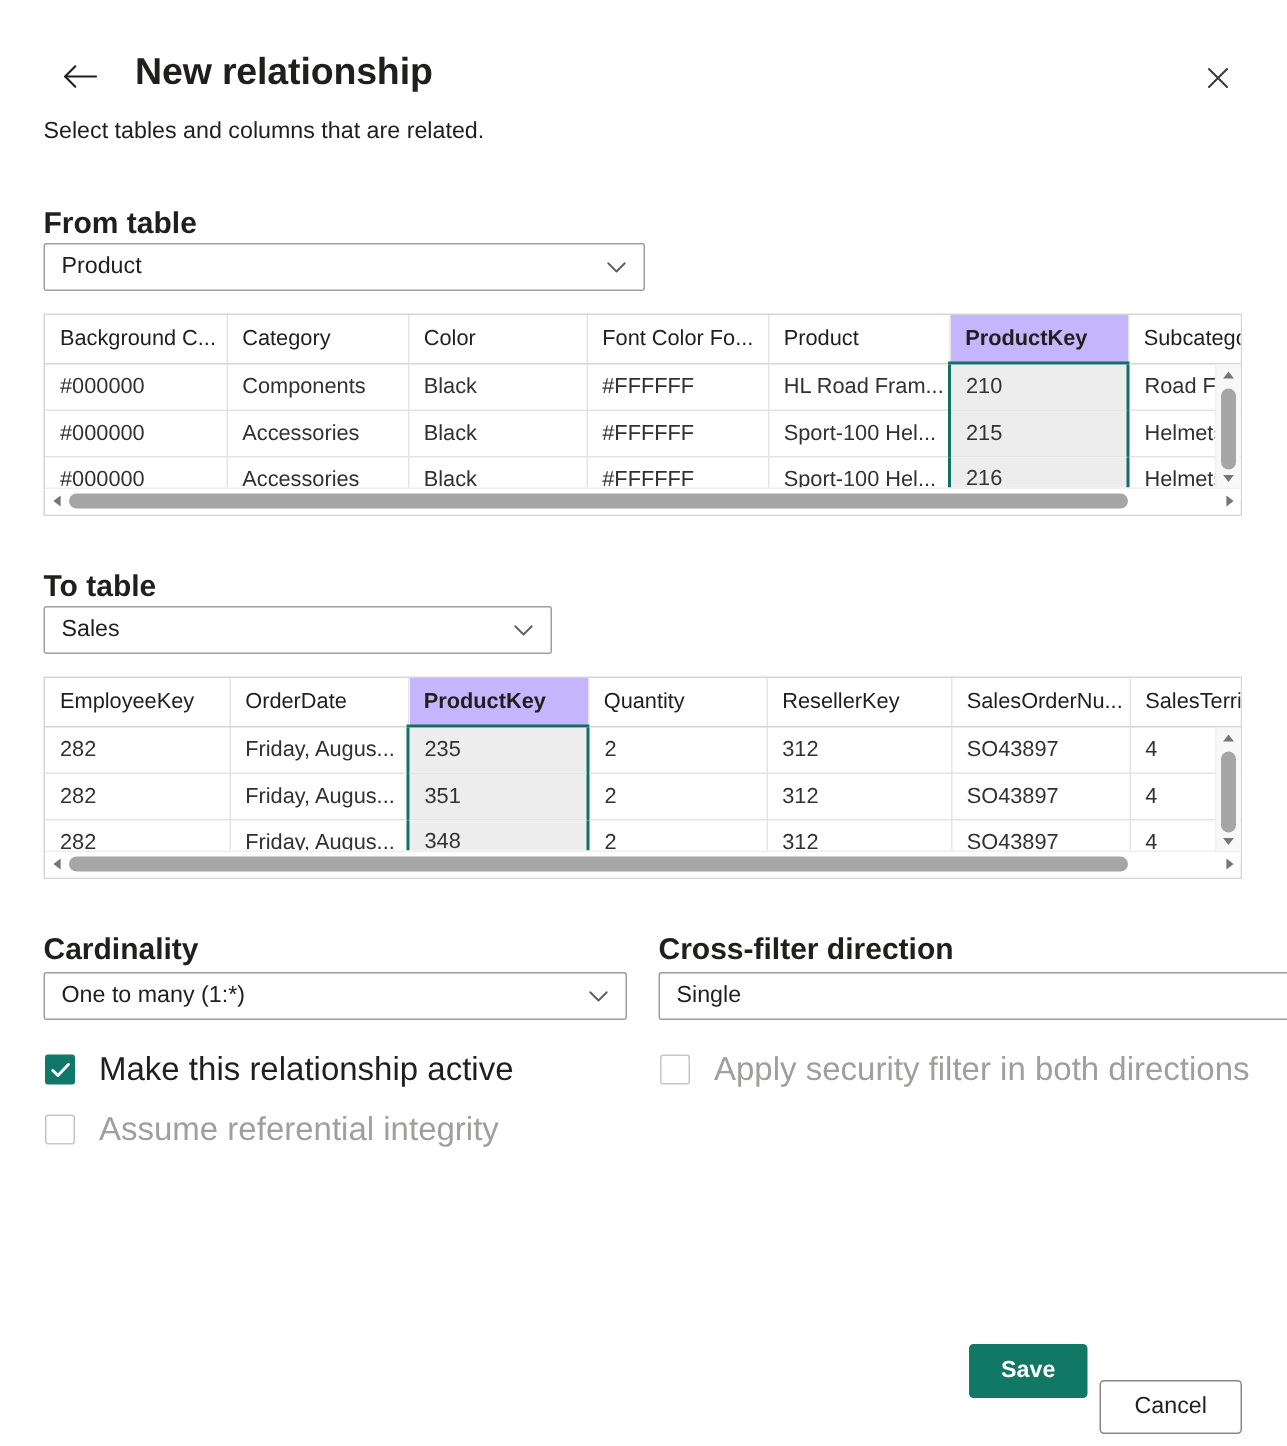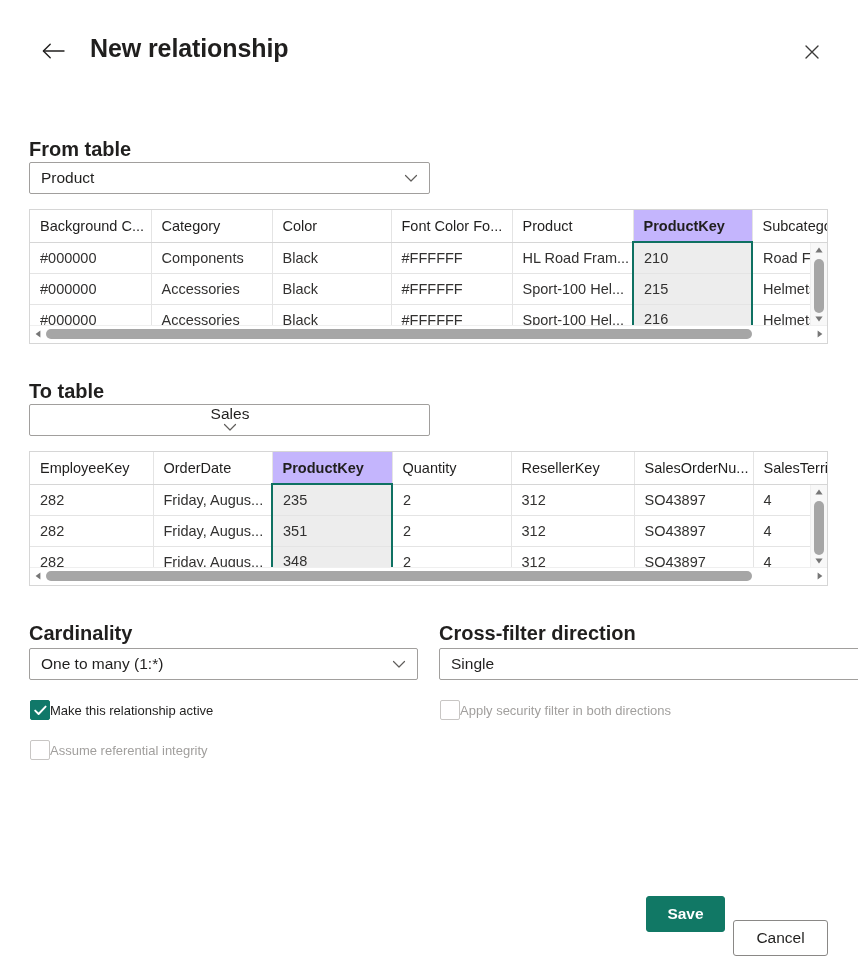--- a/index.html
+++ b/index.html
@@ -252,22 +252,23 @@
   }
   .cbox.checked {
     background: #107869;
     border: 1px solid #107869;
   }
   .cbox.unchecked {
     background: #ffffff;
     border: 1px solid #c8c6c4;
   }
   .cblabel {
-    font-size: 13px;
-    color: #201f1e;
+    font-size: 22px;
+    color: #201f1e;
+    margin-left: 16px;
     white-space: nowrap;
   }
   .cbrow.disabled .cblabel { color: #a19f9d; }
 
   
   .btn {
     position: absolute;
     box-sizing: border-box;
     height: 36px;
     border-radius: 3px;
@@ -302,20 +303,21 @@
       </svg>
     </div>
     <div class="title">New relationship</div>
     <div class="close-btn">
       <svg width="16" height="16" viewBox="0 0 16 16">
         <path d="M2 2 L14 14 M14 2 L2 14" fill="none" stroke="#3b3a39" stroke-width="1.35" stroke-linecap="round"></path>
       </svg>
     </div>
   </div>
 
+  <div class="subtitle">Select tables and columns that are related.</div>
 
   <div class="field-label" style="left:29px; top:138px;">From table</div>
   <div class="dropdown" style="left:29px; top:162px; width:401px;">
     <span class="value" title="Select a table">Product</span>
     <svg class="chev" viewBox="0 0 16 16">
       <path d="M2.5 5.5 L8 11 L13.5 5.5" fill="none" stroke="#605e5c" stroke-width="1.2" stroke-linecap="round" stroke-linejoin="round"></path>
     </svg>
   </div>
 
   <div class="grid" style="left:29px; top:209px; width:799px; height:135px;">
@@ -396,21 +398,21 @@
         <div class="right">
           <svg width="6" height="8" viewBox="0 0 6 8">
               <path d="M5.4 4 L0.6 0.4 L0.6 7.6 Z" fill="#767676"></path>
             </svg>
         </div>
       </div>
     </div>
   </div>
 
   <div class="field-label" style="left:29px; top:380px;">To table</div>
-  <div class="dropdown" style="left:29px; top:404px; width:401px;flex-direction:column;">
+  <div class="dropdown" style="left:29px; top:404px; width:339px;">
     <span class="value" title="Select a table">Sales</span>
     <svg class="chev" viewBox="0 0 16 16">
       <path d="M2.5 5.5 L8 11 L13.5 5.5" fill="none" stroke="#605e5c" stroke-width="1.2" stroke-linecap="round" stroke-linejoin="round"></path>
     </svg>
   </div>
 
   <div class="grid" style="left:29px; top:451px; width:799px; height:135px;">
     <div class="grid-inner">
       <table class="grid-table">
         <colgroup>

